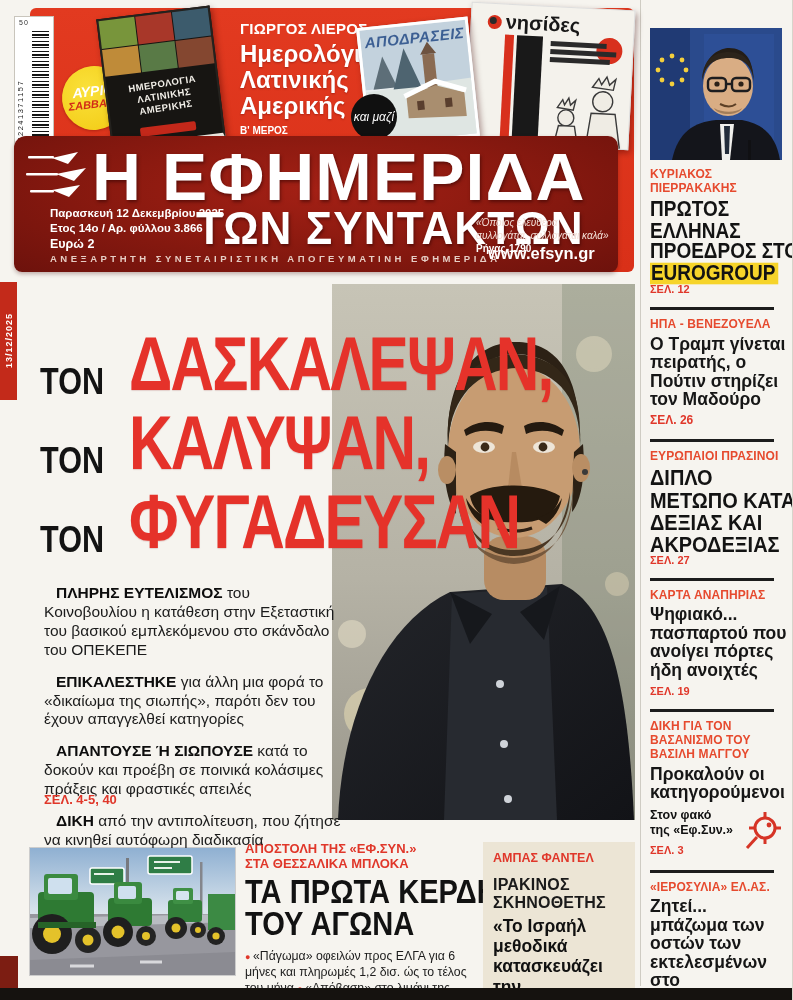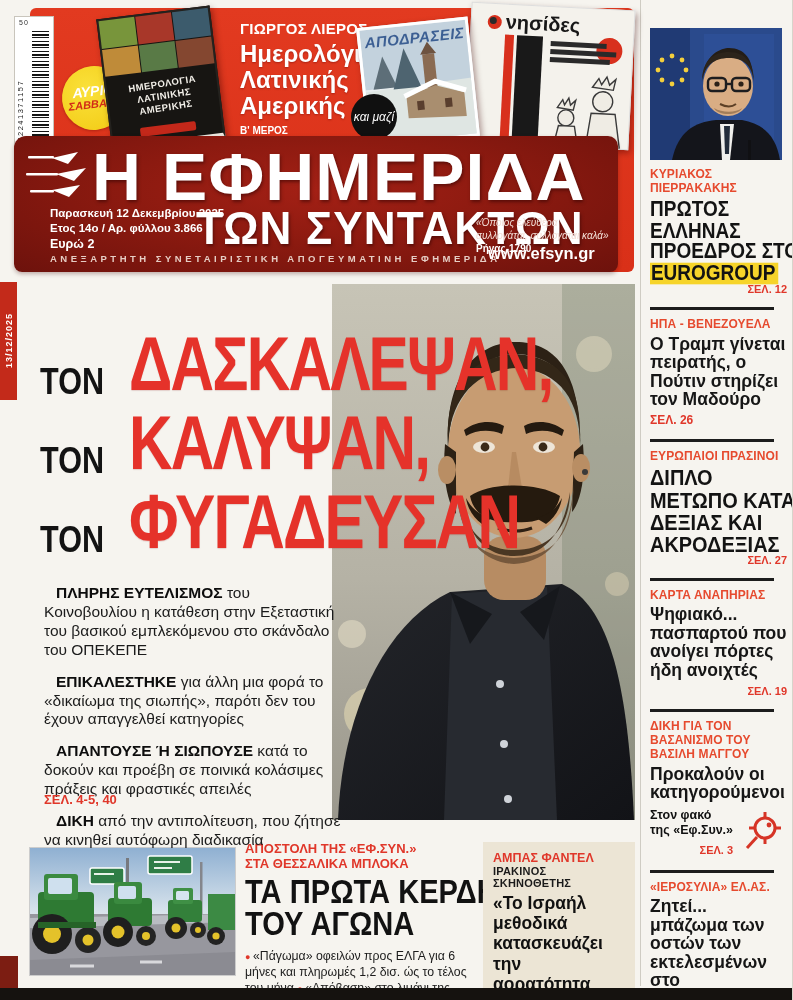--- a/index.html
+++ b/index.html
@@ -94,31 +94,31 @@
   .farm-photo{left:30px;top:848px;width:205px;height:127px;overflow:hidden;box-shadow:0 0 0 1px #ccc;}
   .farm-text{left:245px;top:842px;width:232px;}
   .farm-kicker{font-size:13px;font-weight:bold;line-height:1.15;color:#e0372a;}
   .farm-headline{font-size:30px;font-weight:bold;line-height:.95;color:#121212;margin-top:5px;transform:scale(.97,1.1);transform-origin:0 0;white-space:nowrap;}
   .farm-points{font-size:12.3px;line-height:1.32;margin-top:14px;color:#1c1c1c;}
   .farm-points .pt::before{content:"● ";color:#e0372a;font-size:9px;}
 
   
   .fahdel{left:483px;top:842px;width:152px;height:146px;background:#ece5d5;padding:9px 10px;}
   .fa-kicker{font-size:12.5px;font-weight:bold;color:#e0372a;}
-  .fa-sub{font-size:11px;font-weight:bold;color:#1a1a1a;margin-top:0;letter-spacing:.2px;}
+  .fa-sub{font-size:16px;font-weight:bold;color:#1a1a1a;margin-top:11px;letter-spacing:.2px;}
   .fa-quote{font-size:18px;font-weight:bold;line-height:1.09;color:#111;margin-top:4px;transform:scale(.97,1.04);transform-origin:0 0;}
 
   
   .col-rule{left:640px;top:0;width:1px;height:986px;background:#cfccc3;}
   .rightcol{left:650px;top:0;width:137px;}
   .rc-photo{width:132px;height:132px;margin-top:28px;overflow:hidden;}
   .rc-kicker{font-size:12px;font-weight:bold;color:#e64a2e;line-height:1.2;margin-top:7px;letter-spacing:.1px;}
   .rc-head-caps{font-size:20px;font-weight:bold;line-height:.98;color:#131313;margin-top:3px;transform:scale(.95,1.08);transform-origin:0 0;white-space:nowrap;}
   .rc-head{font-size:17.5px;font-weight:bold;line-height:1.06;color:#161616;margin-top:3px;}
-  .rc-ref{font-size:11px;font-weight:bold;color:#e0372a;margin-top:5px;text-align:right;}
+  .rc-ref{font-size:11px;font-weight:bold;color:#e0372a;margin-top:5px;}
   .rc-ruleline{width:124px;height:3px;background:#1c1c1c;margin:12px 0 2px 0;}
   .hl-yellow{background:#f6d42a;display:inline-block;padding:0 3px 1px 1px;}
   .rc-note{display:flex;align-items:center;margin-top:6px;}
   .rc-note-text{font-size:12.5px;font-weight:bold;line-height:1.25;color:#111;}
 </style>
 </head>
 <body>
 
 <div id="page">
 

